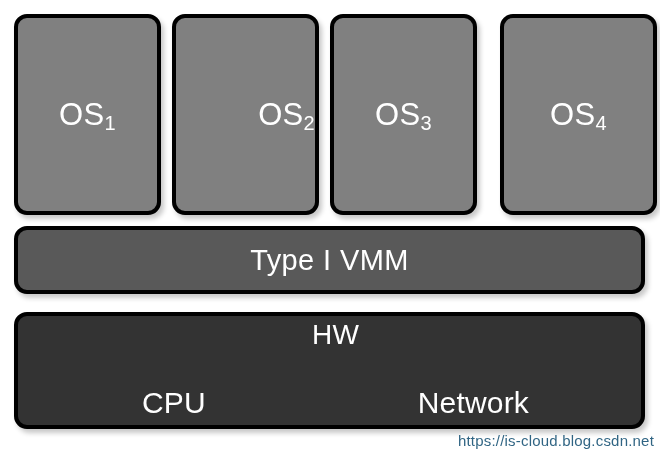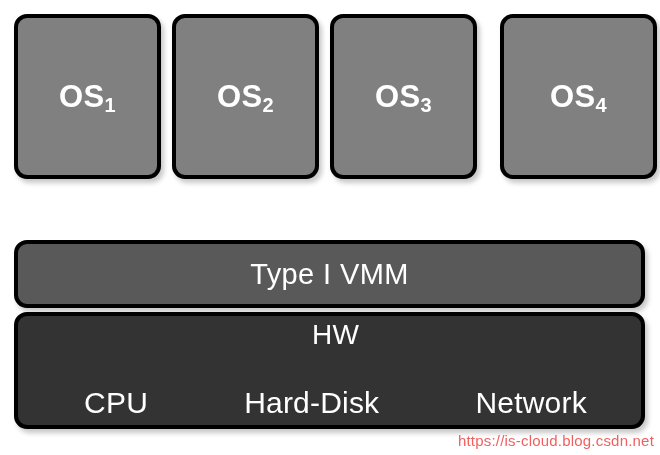--- a/index.html
+++ b/index.html
@@ -33,48 +33,47 @@
     align-items: center;
     justify-content: center;
     color: #ffffff;
     text-align: center;
     -webkit-font-smoothing: antialiased;
   }
 
   
   .os-box {
     top: 14px;
-    height: 165px;
+    height: 201px;
     background: #808080;
     font-size: 31px;
     line-height: 1;
     letter-spacing: 0.3px;
-    font-weight: bold;
   }
   .os-box:nth-of-type(1) { left: 14px;  width: 147px; }
-  .os-box:nth-of-type(2) { left: 172px; width: 147px; }
+  .os-box:nth-of-type(2) { left: 172px; width: 147px; justify-content: flex-end; }
   .os-box:nth-of-type(3) { left: 330px; width: 147px; }
   .os-box:nth-of-type(4) { left: 500px; width: 157px; }
 
   .os-label {
     display: inline-block;
     white-space: nowrap;
   }
   .os-label .sub {
     font-size: 20px;
     vertical-align: baseline;
     position: relative;
     top: 5px;
     left: 0px;
   }
 
   
   .vmm-box {
     left: 14px;
-    top: 240px;
+    top: 226px;
     width: 631px;
     height: 68px;
     background: #595959;
     font-size: 29px;
     letter-spacing: 0.4px;
     justify-content: center;
   }
 
   
   .hw-box {
@@ -105,21 +104,21 @@
     box-sizing: border-box;
   }
   .hw-component { white-space: nowrap; margin-top: 36px; }
 
   
   .watermark {
     position: absolute;
     right: 6px;
     bottom: 6px;
     font-size: 15px;
-    color: #ef4444;
+    color: #0c4a6e;
     opacity: 0.85;
     letter-spacing: 0.2px;
     white-space: nowrap;
     pointer-events: none;
     text-shadow: 0 1px 0 rgba(255,255,255,0.35);
     text-align: center;
   }
 </style>
 </head>
 <body>
@@ -143,20 +142,19 @@
   </div>
 
   <div class="box vmm-box">
     <span>Type I VMM</span>
   </div>
 
   <div class="box hw-box">
     <div class="hw-title">HW</div>
     <div class="hw-components">
       <span class="hw-component">CPU</span>
-      <span class="hw-component">Hard-Disk</span>
       <span class="hw-component">Network</span>
     </div>
   </div>
 
   <div class="watermark">https://is-cloud.blog.csdn.net</div>
 
 </div>
 
 </body></html>

